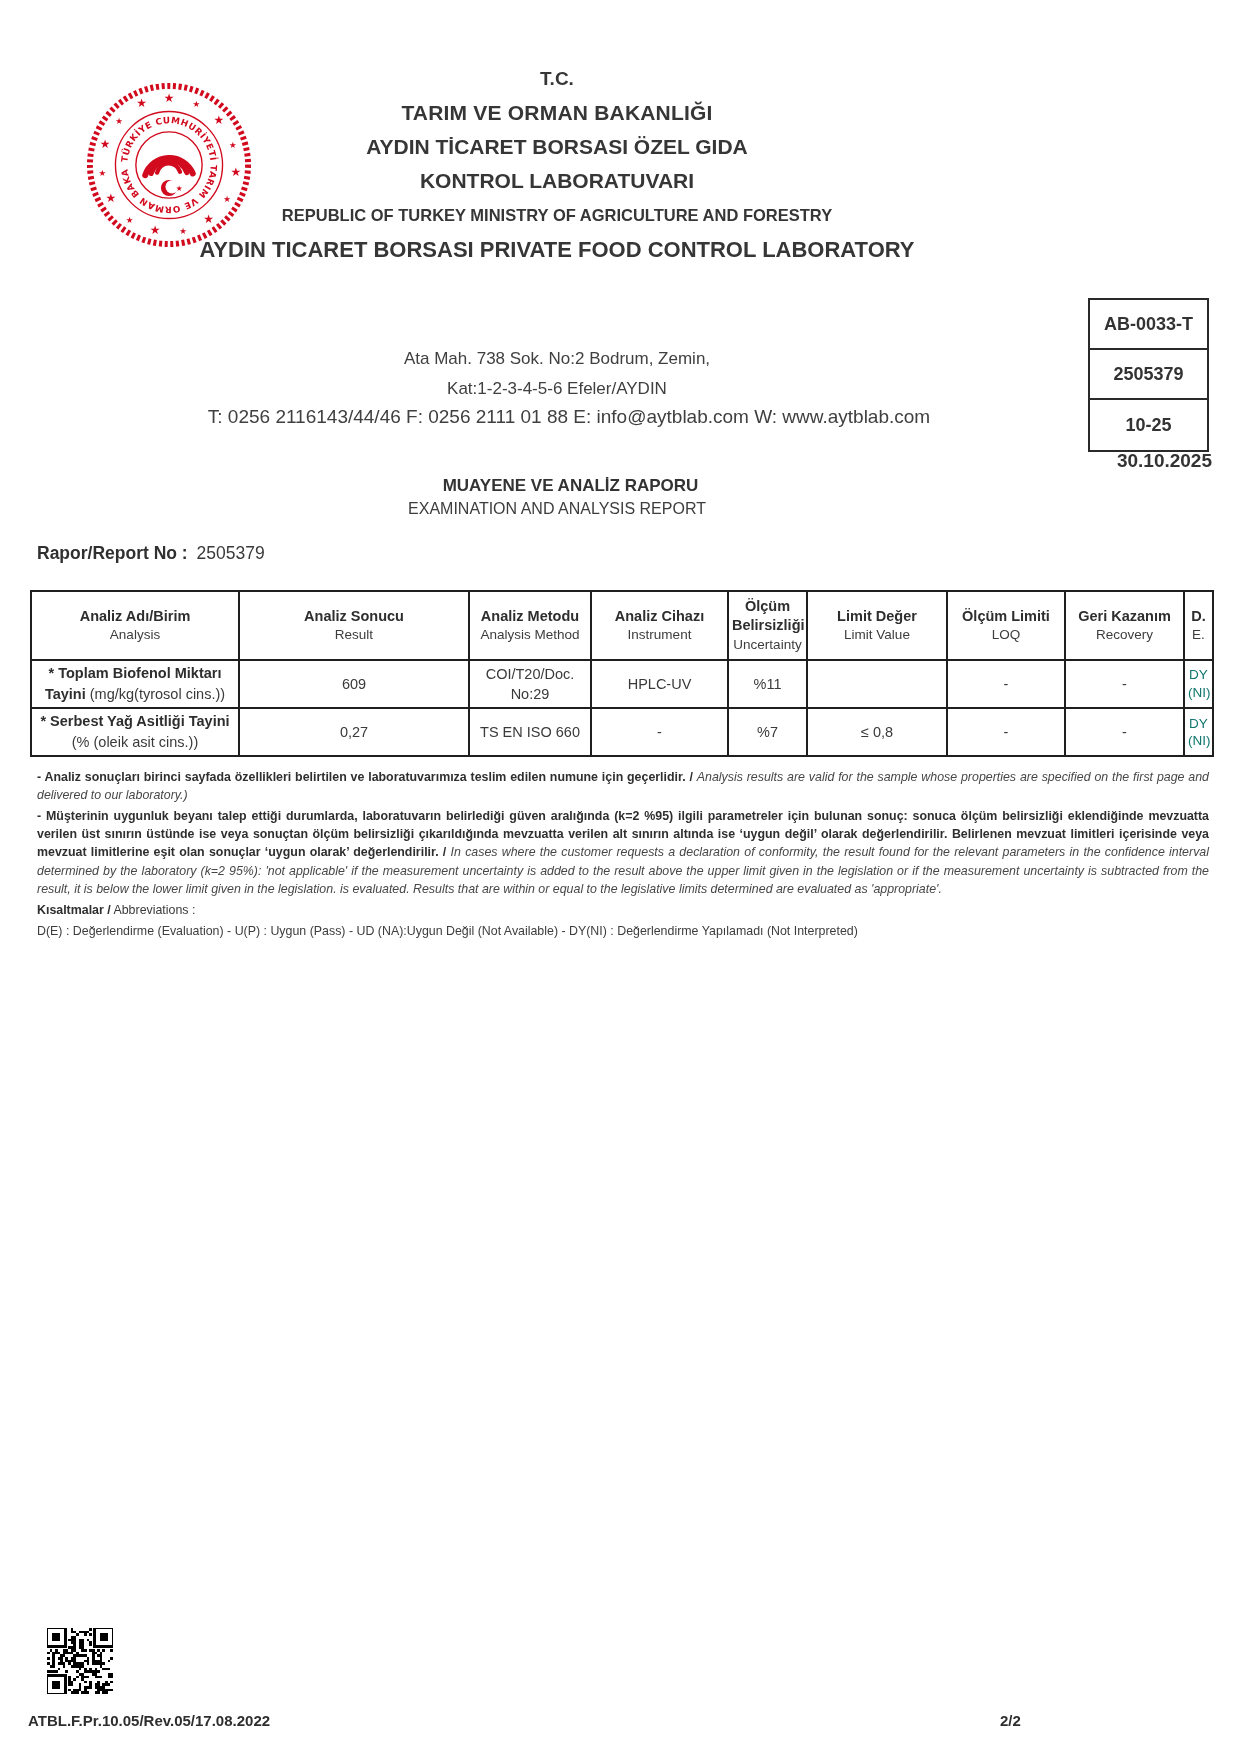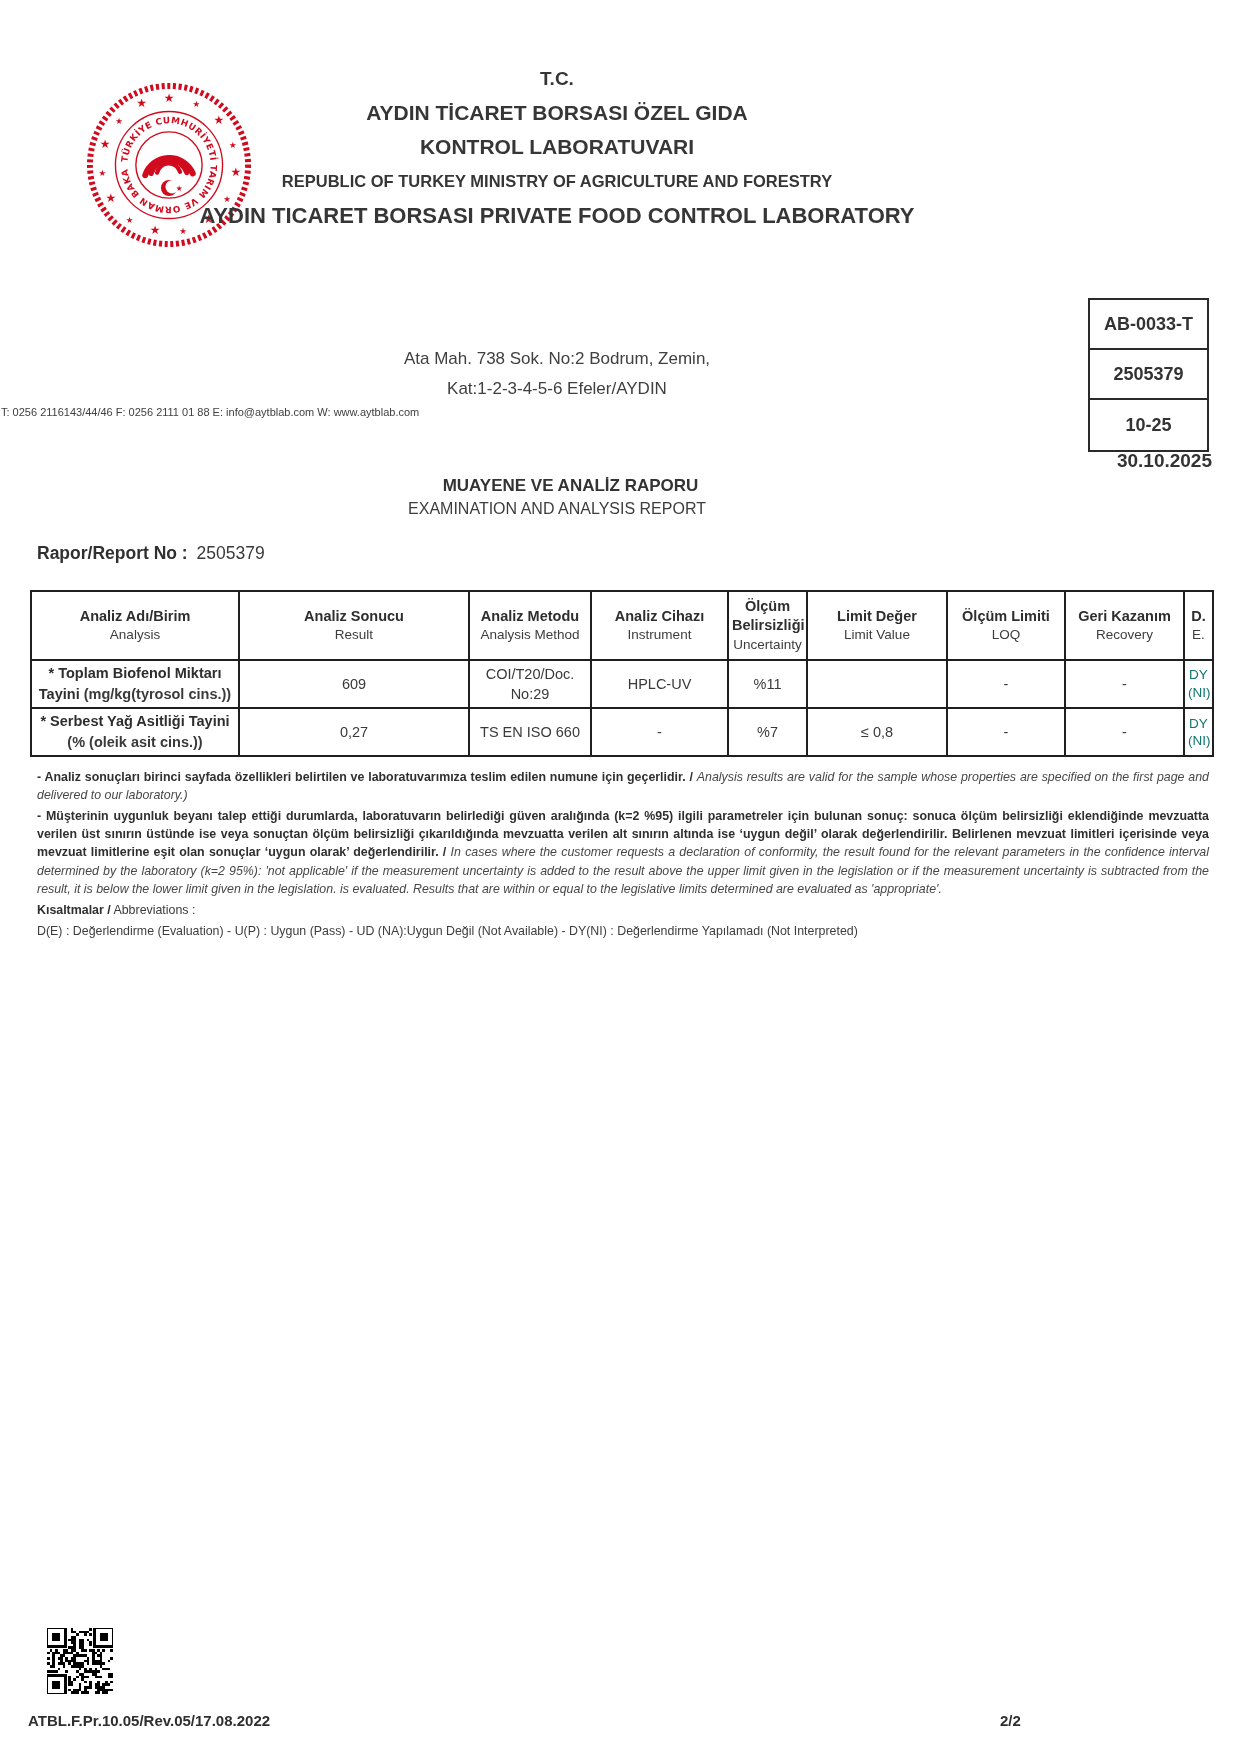--- a/index.html
+++ b/index.html
@@ -12,21 +12,21 @@
   
   .logo { position: absolute; left: 84px; top: 80px; width: 170px; height: 170px; }
   .head-center { position: absolute; left: 0; top: 68px; width: 1114px; text-align: center; color: #363636; }
   .head-tc { font-size: 19px; font-weight: bold; margin-bottom: 11px; }
   .head-l1 { font-size: 21px; font-weight: bold; margin-bottom: 10px; letter-spacing: .2px; }
   .head-l2 { font-size: 21px; font-weight: bold; margin-bottom: 10px; }
   .head-l3 { font-size: 21px; font-weight: bold; margin-bottom: 13px; }
   .head-e1 { font-size: 16.5px; font-weight: bold; margin-bottom: 12px; }
   .head-e2 { font-size: 22px; font-weight: bold; }
   .addr { position: absolute; left: 0; top: 344px; width: 1114px; text-align: center; font-size: 17px; color: #404040; line-height: 30px; }
-  .contact { position: absolute; left: 1px; top: 406px; width: 1114px; text-align: left; font-size: 11px; color: #404040; }
+  .contact { position: absolute; left: 12px; top: 406px; width: 1114px; text-align: center; font-size: 19px; color: #404040; }
   
   .info-box { position: absolute; left: 1088px; top: 298px; width: 121px; border: 2px solid #2a2a2a; }
   .info-cell { height: 50px; display: flex; align-items: center; justify-content: center;
     font-weight: bold; font-size: 18px; color: #333; border-bottom: 2px solid #2a2a2a; }
   .info-cell:last-child { border-bottom: none; }
   .issue-date { position: absolute; left: 1000px; top: 450px; width: 212px; text-align: right;
     font-size: 19px; font-weight: bold; color: #333; }
   
   .title { position: absolute; left: 0; top: 476px; width: 1114px; text-align: center; }
   .title-tr { font-size: 17px; font-weight: bold; color: #333; margin-bottom: 4px; margin-left: 27px; }
@@ -36,21 +36,21 @@
   
   table.an { position: absolute; left: 30px; top: 590px; width: 1182px; border-collapse: collapse; table-layout: fixed; }
   table.an th, table.an td { border: 2px solid #1f1f1f; vertical-align: middle; text-align: center; padding: 2px 3px; overflow: hidden; }
   table.an thead th { height: 69px; }
   .h-tr { font-size: 14.5px; font-weight: bold; color: #2e2e2e; line-height: 1.35; }
   .h-en { font-size: 13.5px; font-weight: normal; color: #3d3d3d; line-height: 1.35; }
   table.an tbody tr:nth-child(1) td { height: 45px; }
   table.an tbody tr:nth-child(2) td { height: 42px; }
   td.name { text-align: left; padding-left: 5px; font-size: 14.5px; line-height: 1.45; }
   td.name .nb { font-weight: bold; color: #2e2e2e; }
-  td.name .nu { font-weight: bold; color: #3a3a3a; }
+  td.name .nu { font-weight: normal; color: #3a3a3a; }
   td.val { font-size: 14.5px; color: #3a3a3a; line-height: 1.4; }
   td.de { font-size: 13.5px; color: #0f766e; line-height: 1.3; padding: 2px 1px; word-spacing: 29px; border-radius: 9px; }
   
   .notes { position: absolute; left: 37px; top: 768px; width: 1172px; font-size: 12.4px; line-height: 1.46; text-align: justify; color: #3a3a3a; }
   .notes p { margin-bottom: 3px; }
   .nt { font-weight: bold; color: #2f2f2f; }
   .ne { font-style: italic; color: #474747; }
   .abbr-label { margin-top: 1px; }
   .abbr-line { font-size: 12.4px; color: #3d3d3d; }
   
@@ -99,20 +99,21 @@
     </g>
     <g>
       <circle cx="100" cy="127" r="9.5" fill="#d20a1e"></circle>
       <circle cx="103.6" cy="125.6" r="7.8" fill="#ffffff"></circle>
       <text x="108" y="131" font-size="9" fill="#d20a1e" font-family="DejaVu Sans, sans-serif">★</text>
     </g>
   </svg>
 
   <div class="head-center">
     <div class="head-tc">T.C.</div>
+    <div class="head-l1">TARIM VE ORMAN BAKANLIĞI</div>
     <div class="head-l2">AYDIN TİCARET BORSASI ÖZEL GIDA</div>
     <div class="head-l3">KONTROL LABORATUVARI</div>
     <div class="head-e1">REPUBLIC OF TURKEY MINISTRY OF AGRICULTURE AND FORESTRY</div>
     <div class="head-e2">AYDIN TICARET BORSASI PRIVATE FOOD CONTROL LABORATORY</div>
   </div>
 
   <div class="addr">
     <div>Ata Mah. 738 Sok. No:2 Bodrum, Zemin,</div>
     <div>Kat:1-2-3-4-5-6 Efeler/AYDIN</div>
   </div>

